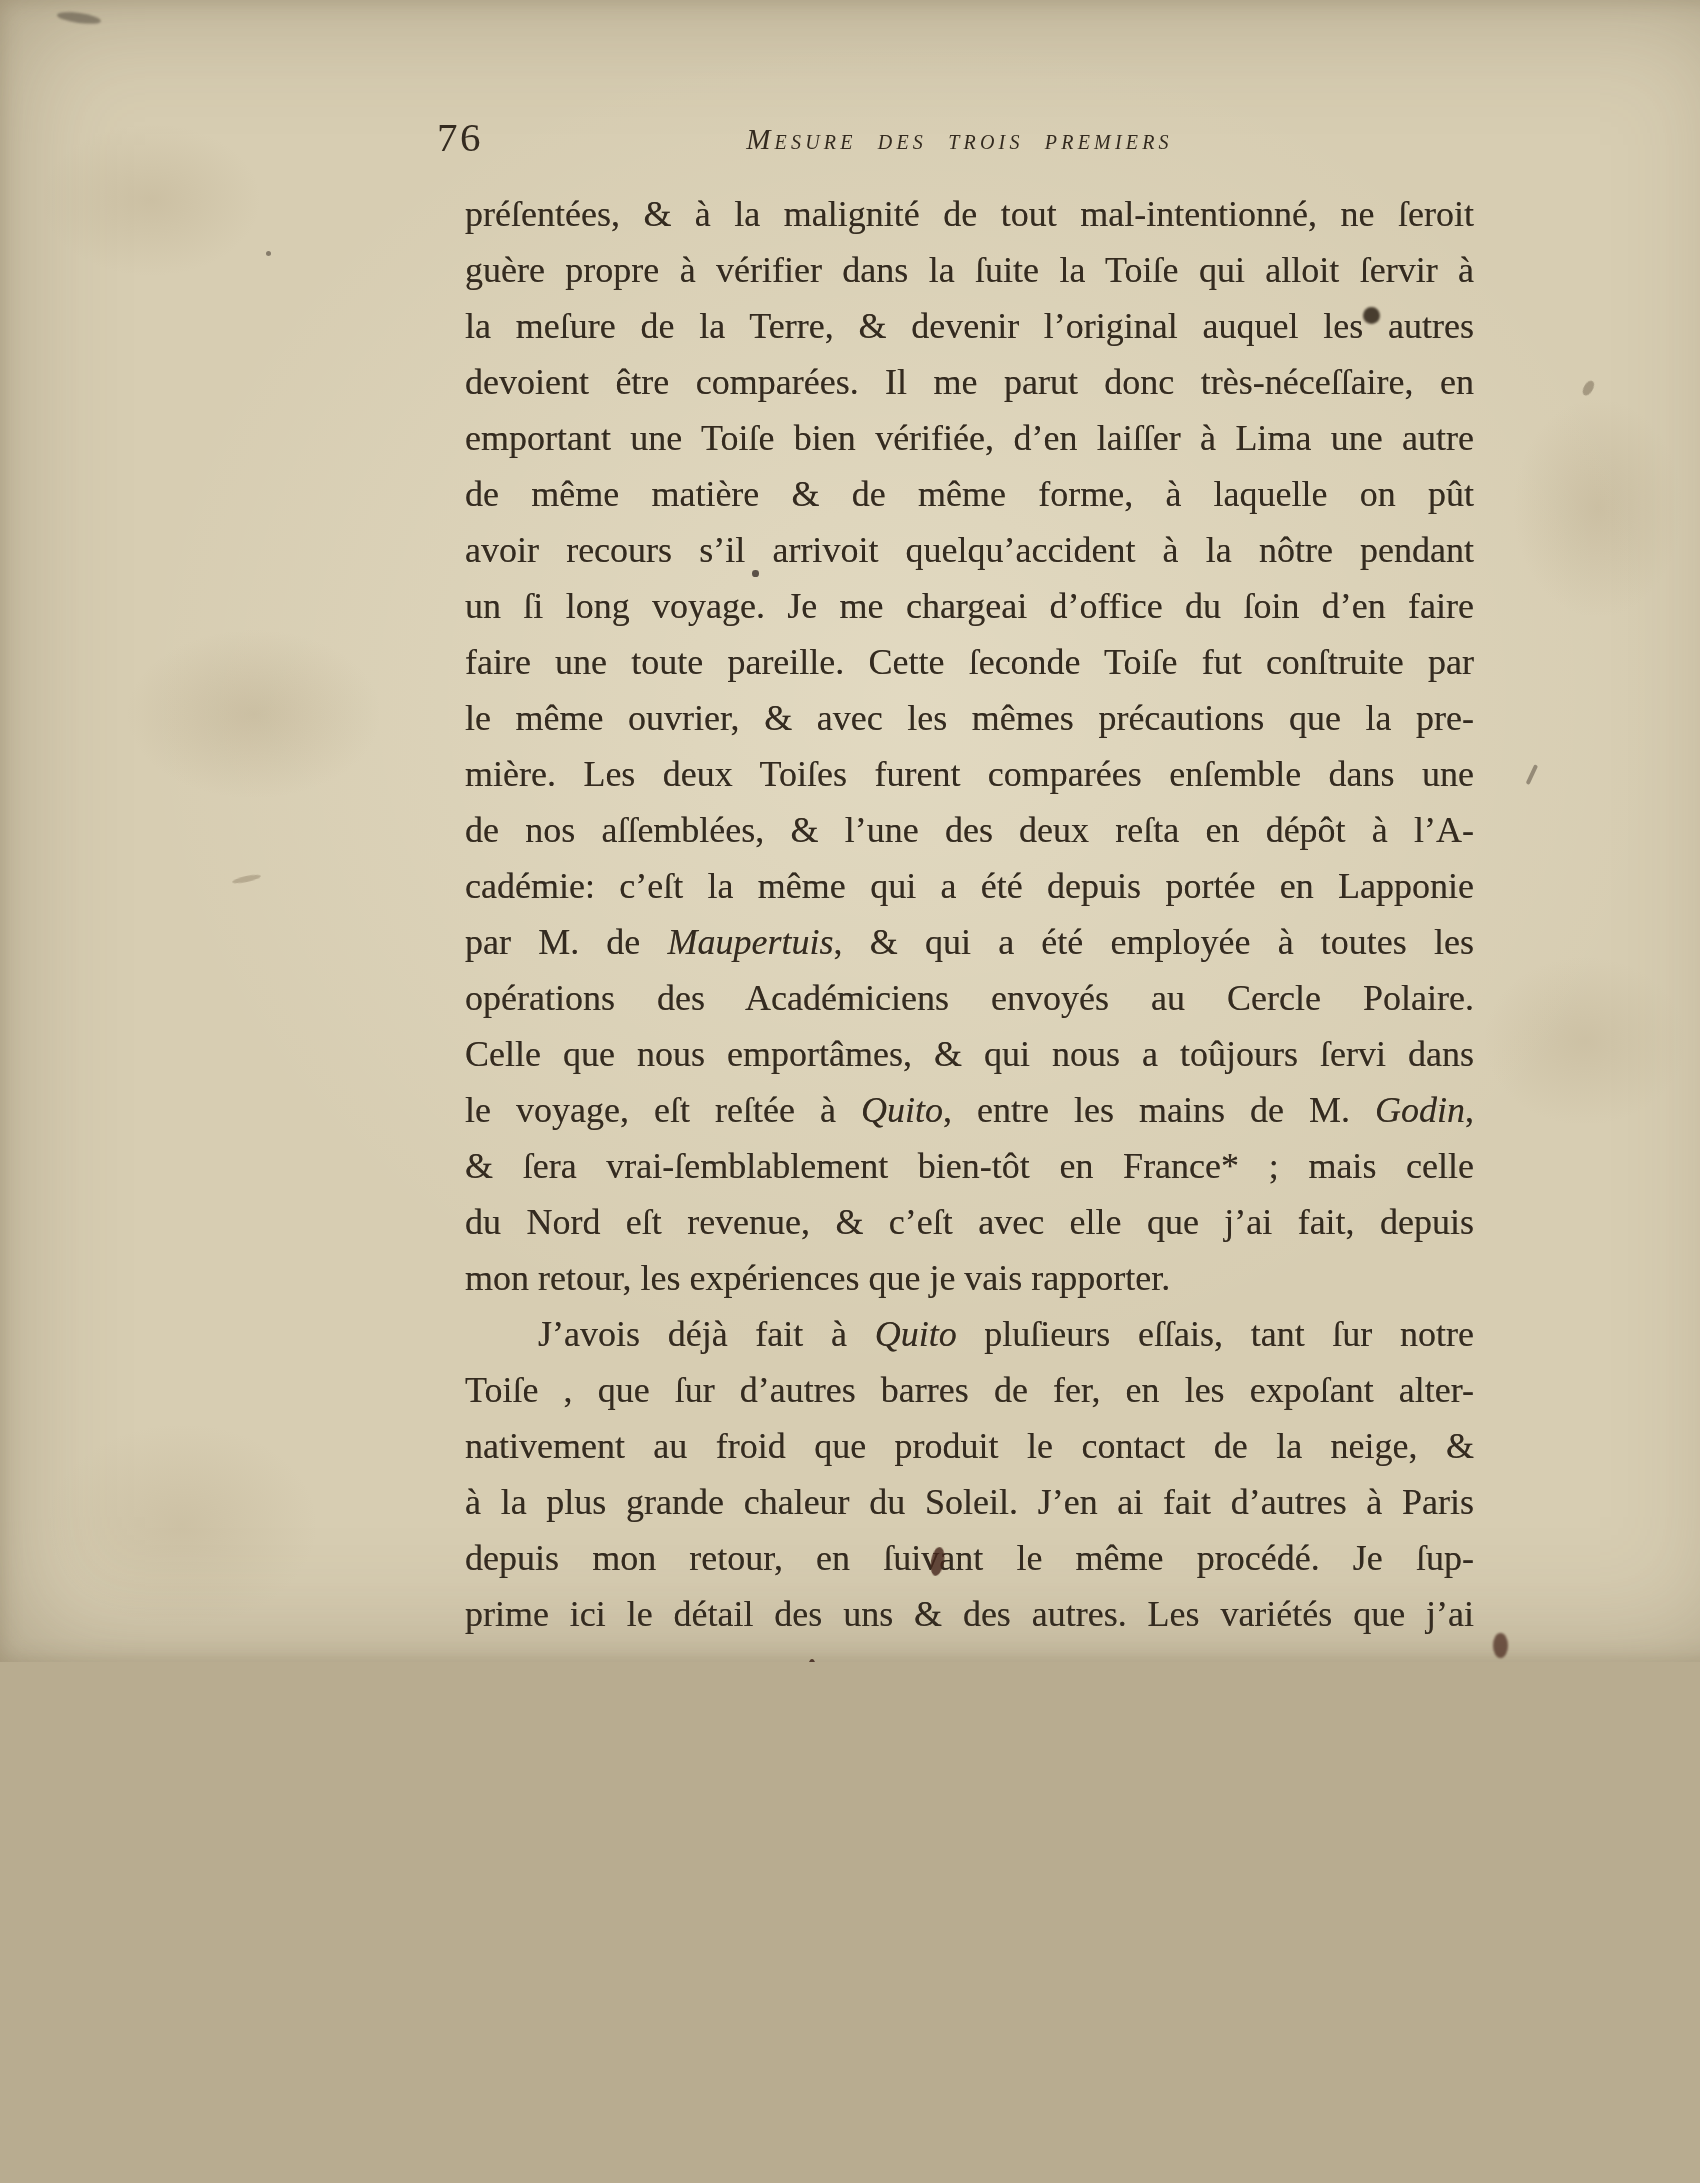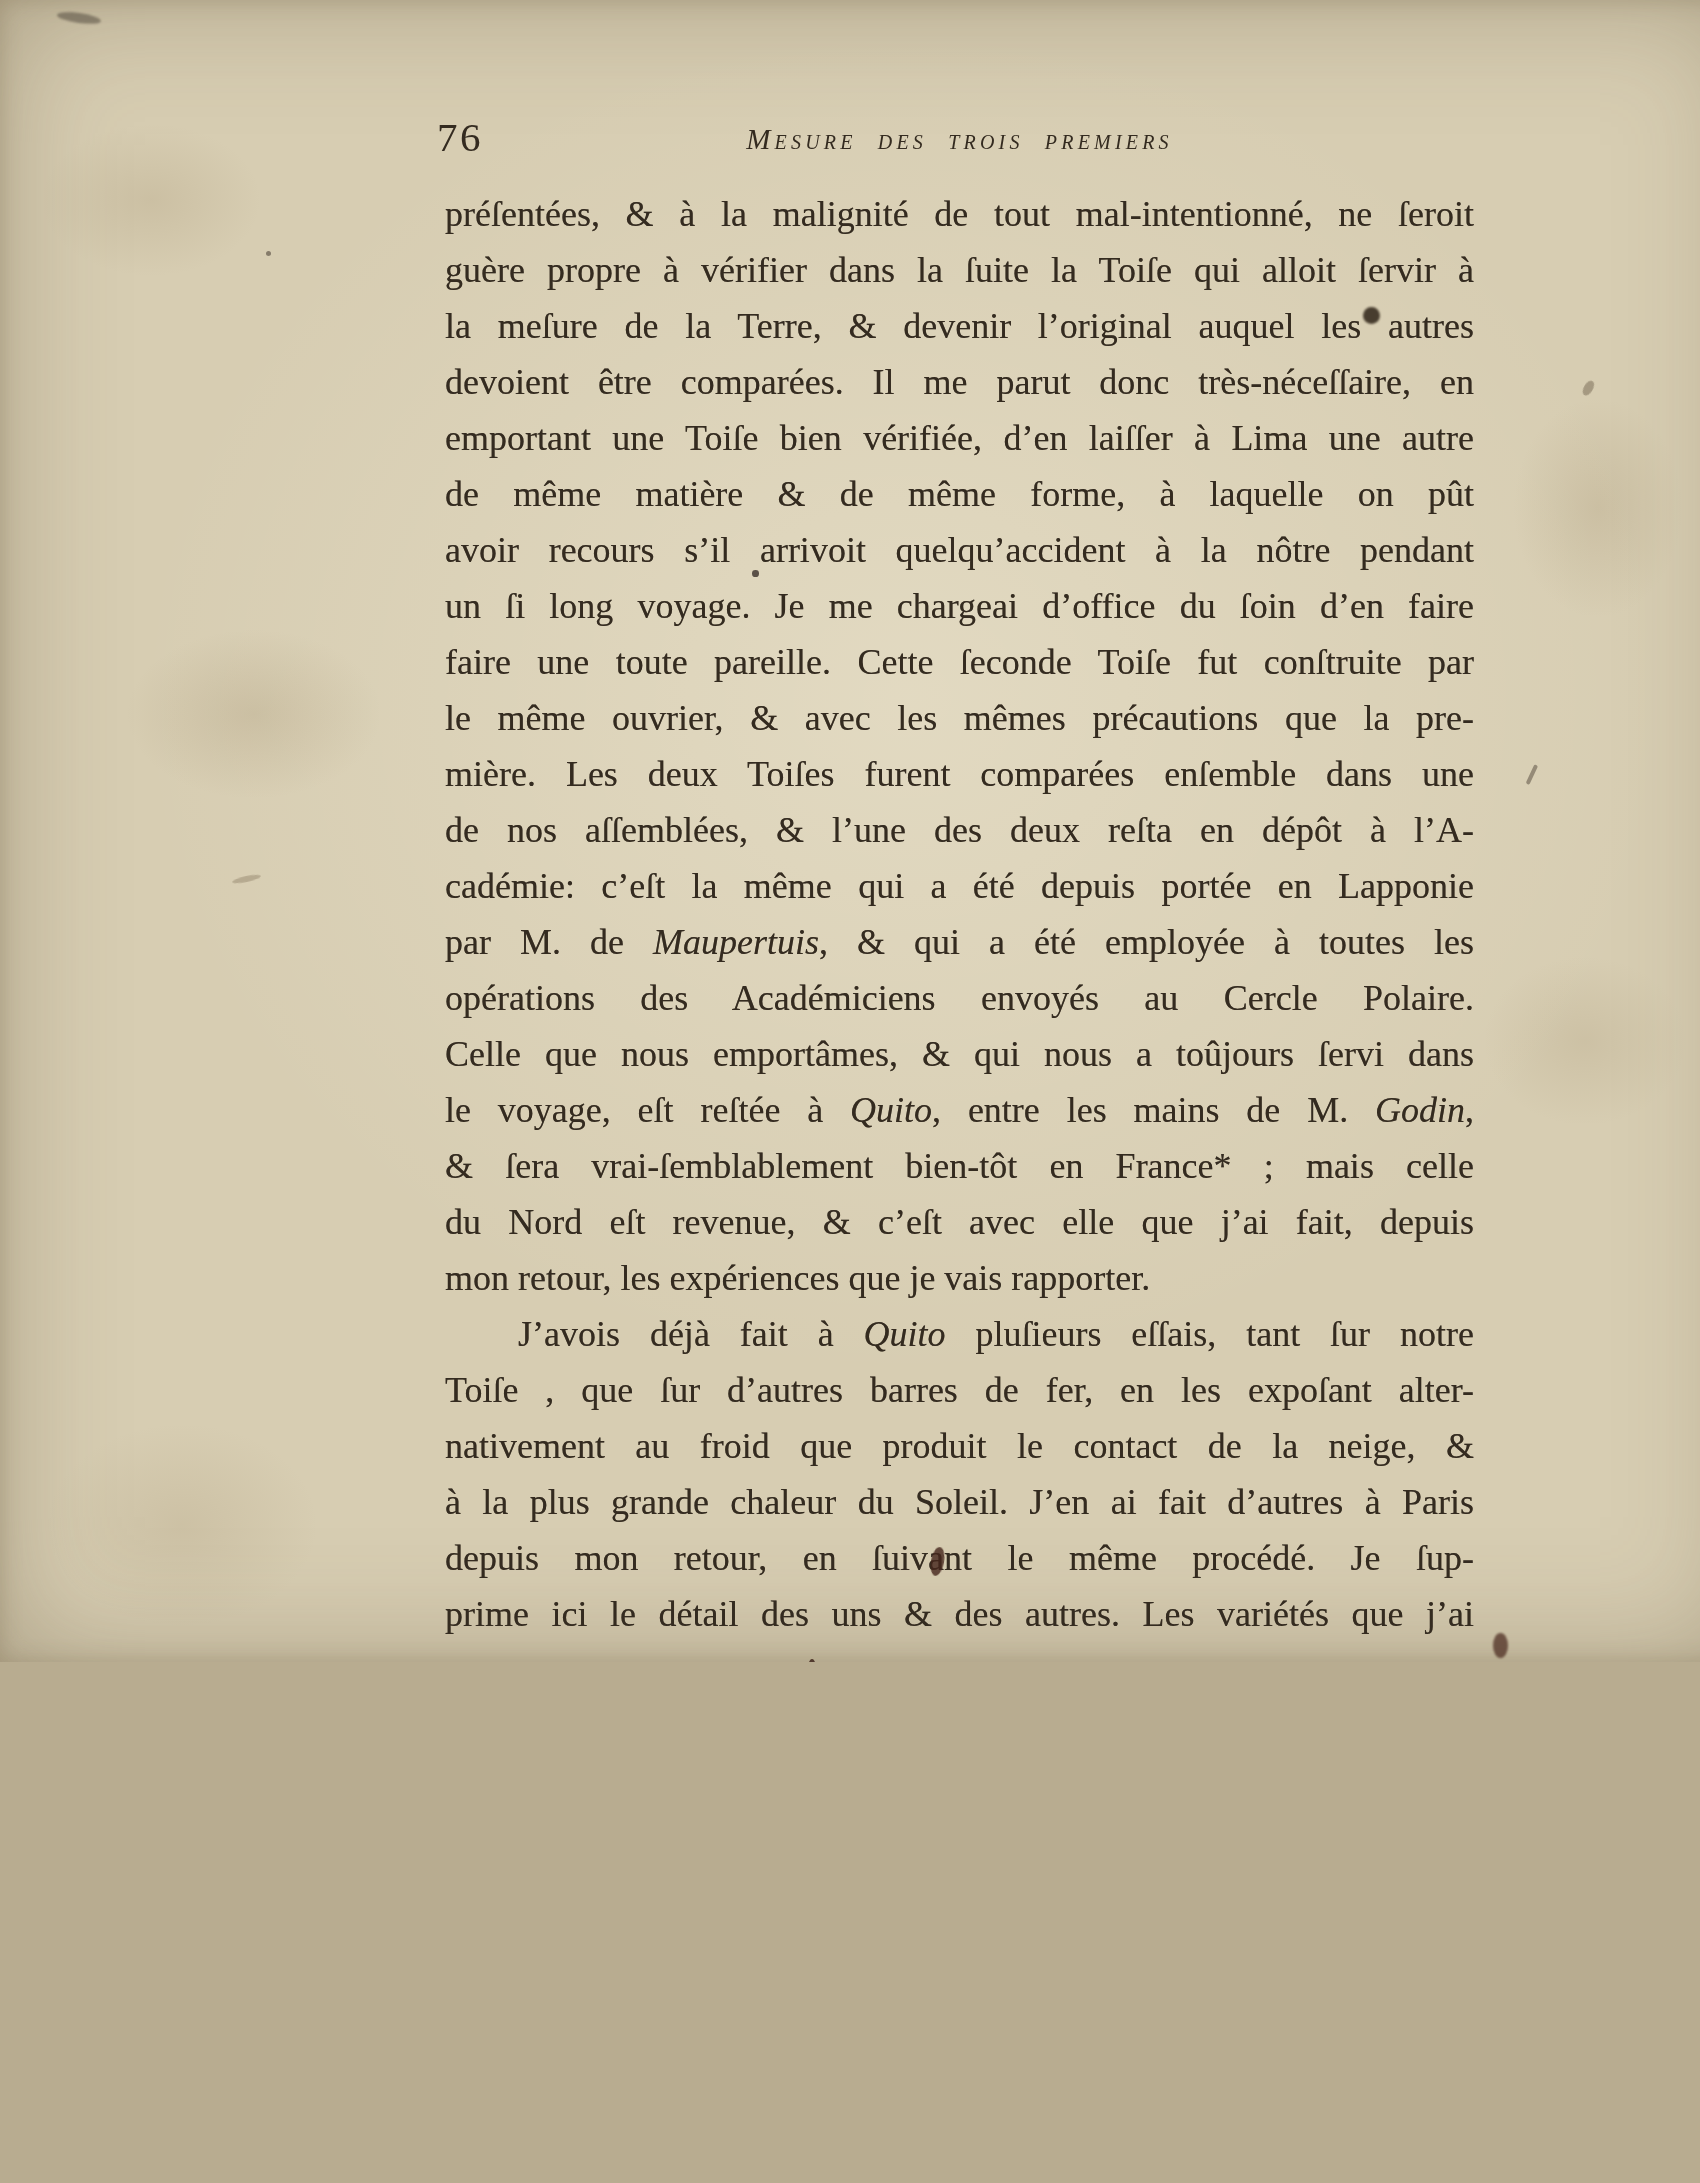--- a/index.html
+++ b/index.html
@@ -41,20 +41,21 @@
   .header-title::first-letter{text-transform:uppercase;}
   .body-text{
     position:absolute;left:445px;top:186px;width:1029px;
     font-size:36px;
   }
   .body-text .line{
     height:56px;line-height:56px;
     text-align:justify;text-align-last:justify;
     white-space:nowrap;
     text-shadow:0 0 0.6px rgba(52,43,32,.55);
+    margin-left:20px;
   }
   .footnote{
     position:absolute;left:445px;top:1702px;width:1036px;
     font-size:20px;
   }
   .footnote .line{
     height:55px;line-height:55px;
     text-align:justify;text-align-last:justify;
     white-space:nowrap;
     text-shadow:0 0 0.6px rgba(52,43,32,.5);

